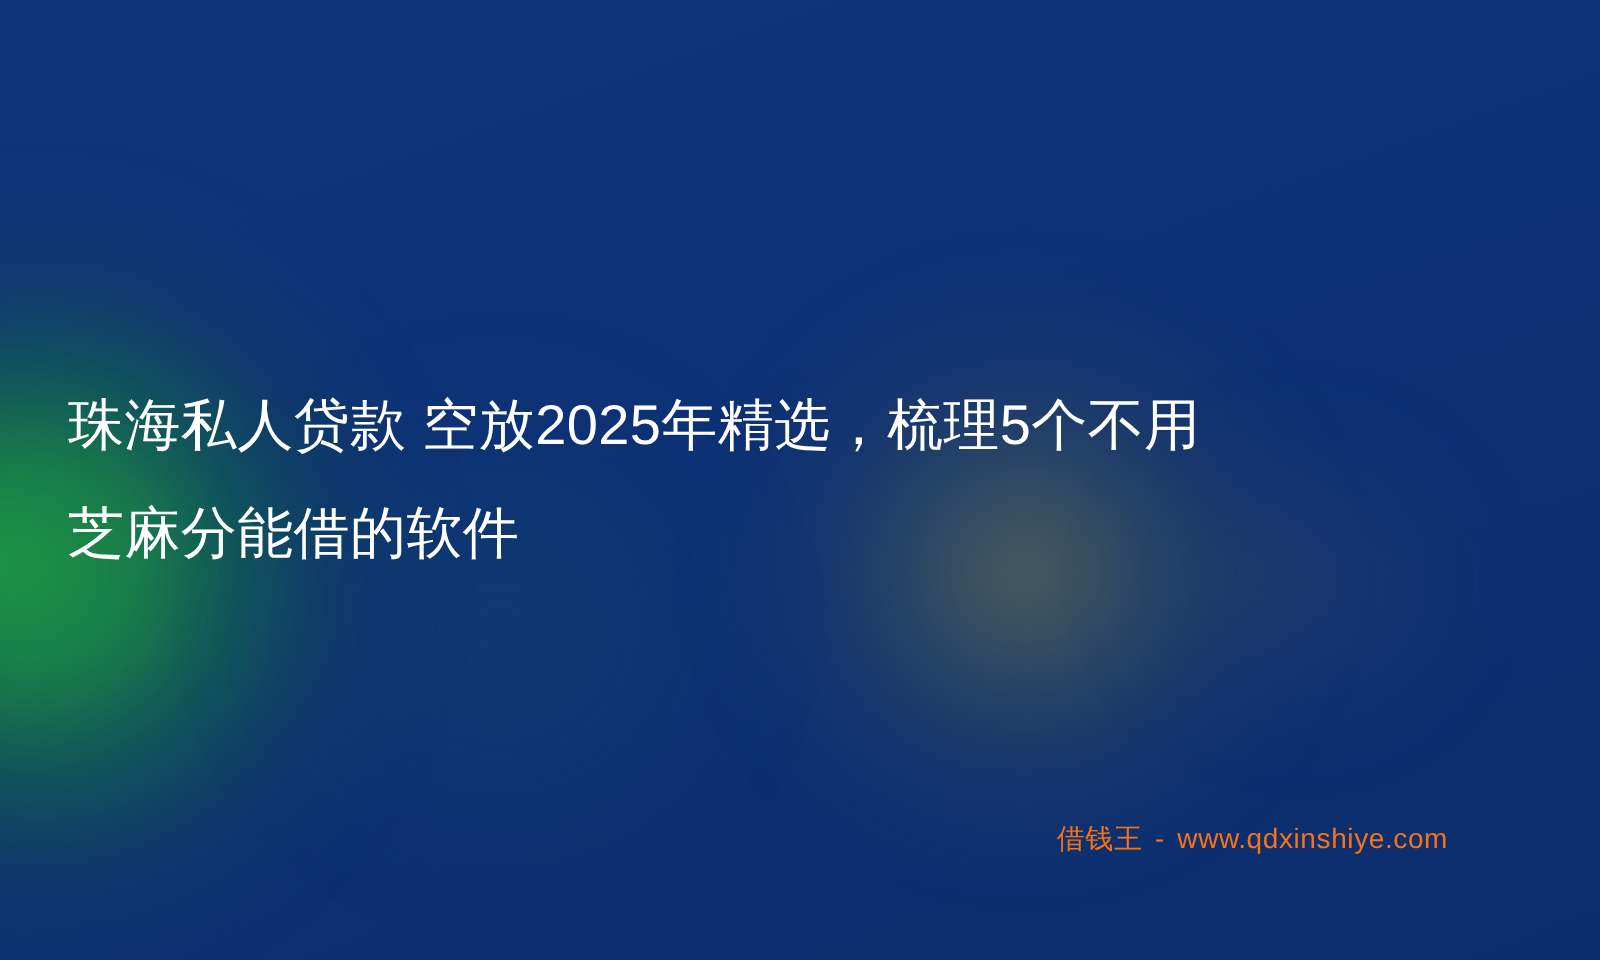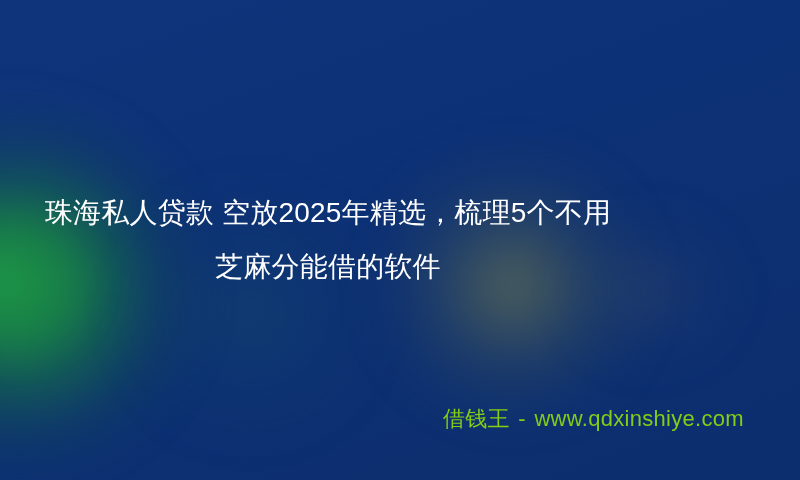--- a/index.html
+++ b/index.html
@@ -96,36 +96,36 @@
   }
 
   
   .headline {
     position: absolute;
     left: 0;
     top: 186px;
     width: 656px;
     padding: 0 34px;
     box-sizing: border-box;
-    text-align: center;
+    text-align: left;
     color: #ffffff;
     font-size: 28px;
     line-height: 54px;
     font-weight: 400;
     letter-spacing: 0.2px;
     white-space: pre-line;
   }
 
   
   .watermark {
     position: absolute;
-    right: 56px;
+    right: 76px;
     top: 405px;
-    color: #84cc16;
-    font-size: 22px;
+    color: #f97316;
+    font-size: 14px;
     line-height: 28px;
     font-weight: 400;
     letter-spacing: 0.3px;
     white-space: nowrap;
   }
   .watermark .wm-sep { padding: 0 2px; }
 </style>
 </head>
 <body>
 

